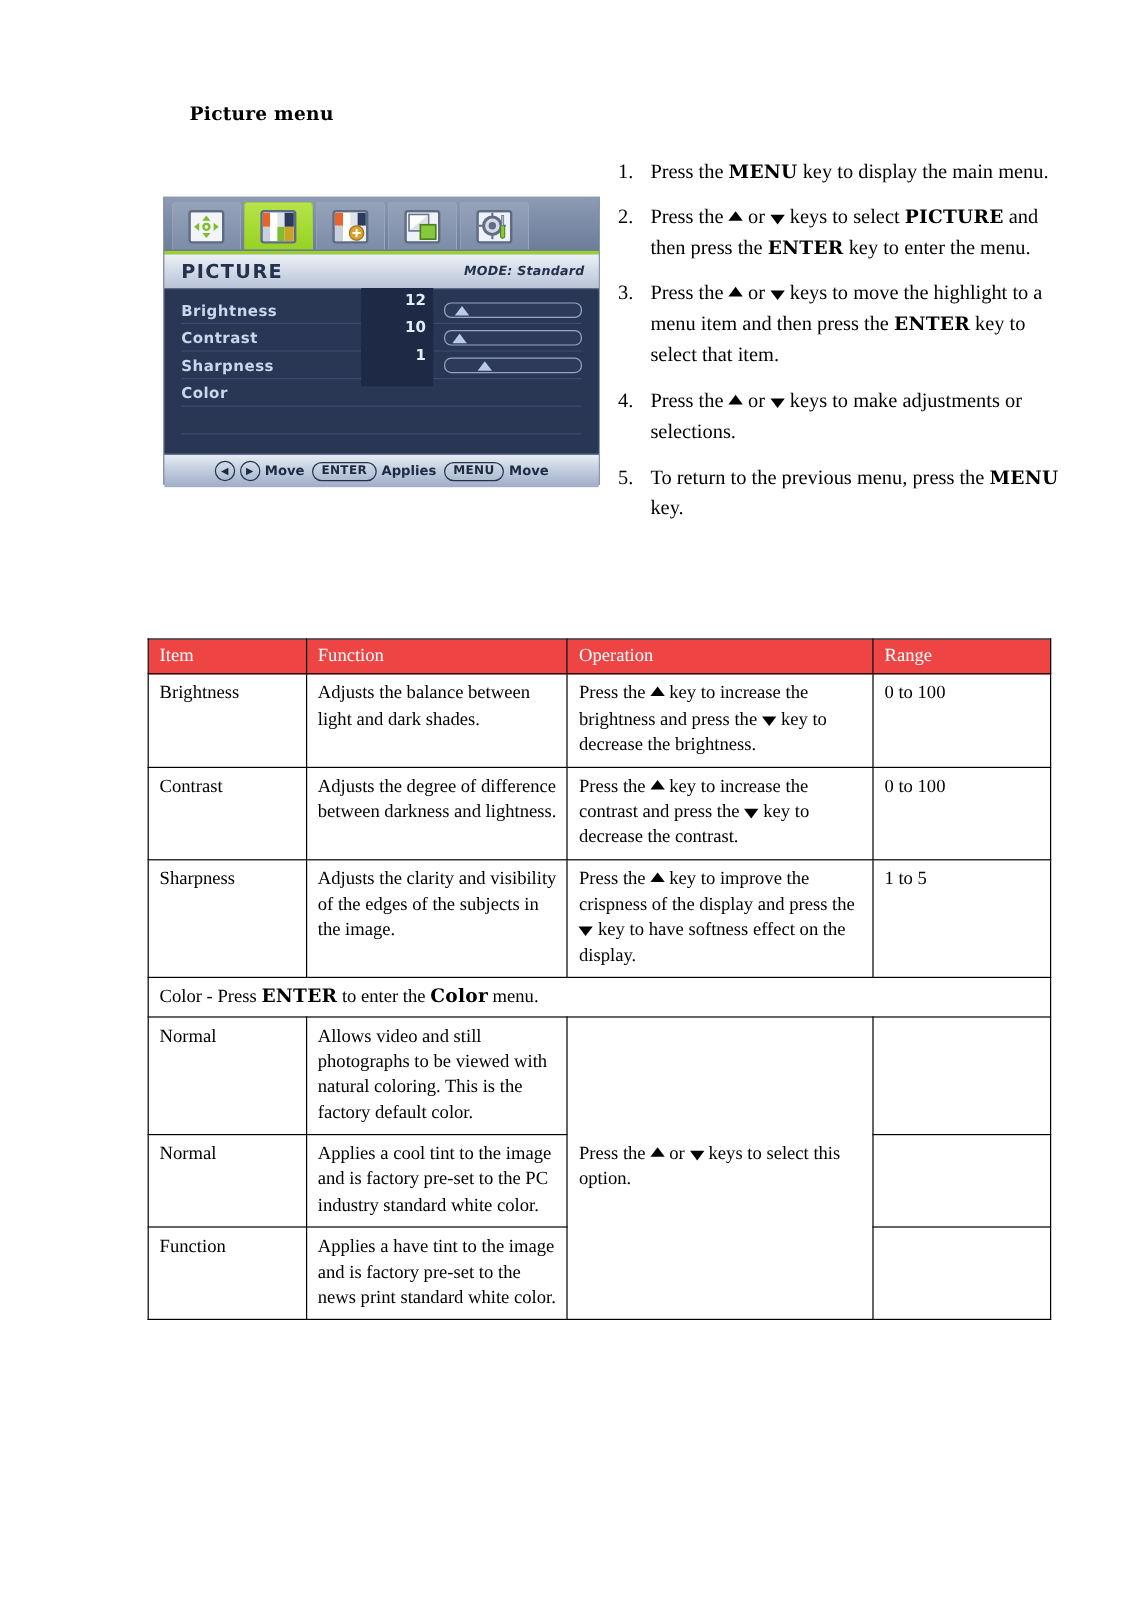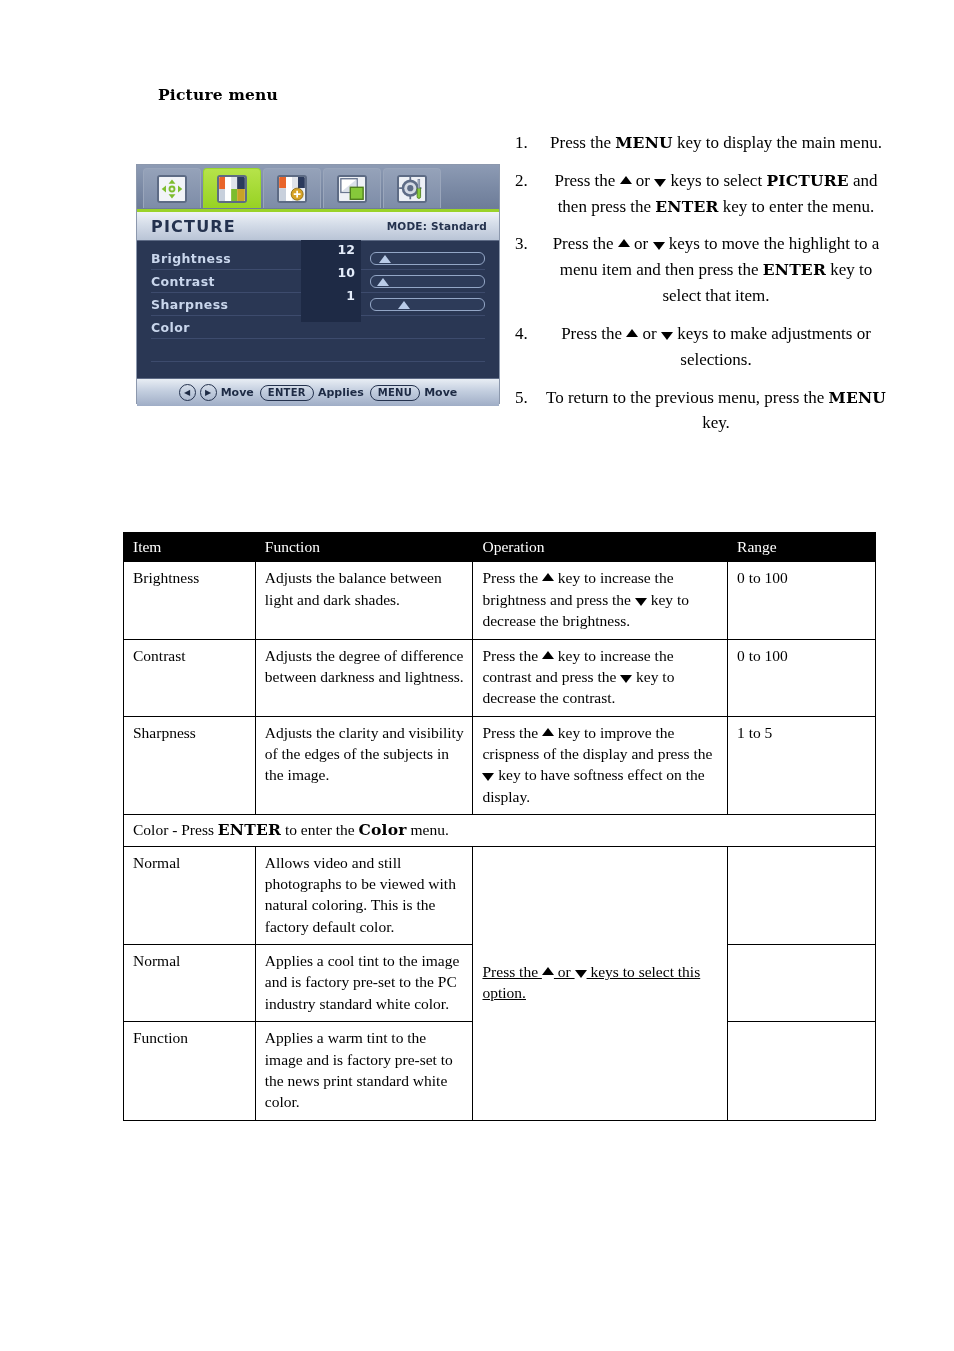--- a/index.html
+++ b/index.html
@@ -99,20 +99,21 @@
     font-size: 16px;
     font-weight: bold;
     color: #24324e;
     letter-spacing: 1.2px;
   }
   .osd-mode-text {
     font-size: 10.5px;
     font-weight: bold;
     color: #24324e;
     letter-spacing: 0.2px;
+    font-style: italic;
   }
   .osd-body {
     background: #2a3754;
     padding: 6px 0 0 0;
     height: 137px;
     box-sizing: border-box;
     position: relative;
   }
   .osd-row {
     height: 22px;
@@ -206,21 +207,21 @@
     line-height: 1.52;
   }
   .step {
     display: flex;
     margin-bottom: 12px;
   }
   .step-num {
     flex: 0 0 27px;
     text-align: left;
   }
-  .step-text { flex: 1 1 auto; text-align: center; }
+  .step-text { flex: 1 1 auto; }
   .kbd { font-family: "DejaVu Serif", "Liberation Serif", serif; font-weight: bold; font-size: 15.5px; letter-spacing: 0.2px;}
   .arrow-up, .arrow-dn {
     display: inline-block;
     width: 0; height: 0;
     border-left: 6px solid transparent;
     border-right: 6px solid transparent;
     position: relative;
   }
   .arrow-up { border-bottom: 8px solid #000; top: -2px; }
   .arrow-dn { border-top: 8px solid #000; top: 1px; }
@@ -235,21 +236,21 @@
     font-size: 15.5px;
     line-height: 1.38;
   }
   .tbl td, .tbl th {
     border: 1px solid #000;
     vertical-align: top;
     padding: 5px 8px 7px 9px;
     box-sizing: border-box;
   }
   .tbl thead th {
-    background: #000000;
+    background: #ef4444;
     color: #ffffff;
     font-weight: normal;
     text-align: left;
     padding: 3px 8px 4px 9px;
     font-size: 15.5px;
   }
   .col-item { width: 135px; }
   .col-func { width: 226px; }
   .col-oper { width: 266px; }
   .col-range { width: 154px; }
@@ -453,27 +454,27 @@
       <td>Adjusts the clarity and visibility of the edges of the subjects in the image.</td>
       <td>Press the <span class="arrow-up"></span> key to improve the crispness of the display and press the <span class="arrow-dn"></span> key to have softness effect on the display.</td>
       <td>1 to 5</td>
     </tr>
     <tr class="colorrow">
       <td colspan="4">Color - Press <span class="kbd">ENTER</span> to enter the <span class="kbd">Color</span> menu.</td>
     </tr>
     <tr>
       <td>Normal</td>
       <td>Allows video and still photographs to be viewed with natural coloring. This is the factory default color.</td>
-      <td rowspan="3" style="vertical-align:middle;text-decoration:underline;">Press the <span class="arrow-up"></span> or <span class="arrow-dn"></span> keys to select this option.</td>
+      <td rowspan="3" style="vertical-align:middle;">Press the <span class="arrow-up"></span> or <span class="arrow-dn"></span> keys to select this option.</td>
       <td></td>
     </tr>
     <tr>
       <td>Normal</td>
       <td>Applies a cool tint to the image and is factory pre-set to the PC industry standard white color.</td>
       <td></td>
     </tr>
     <tr>
       <td>Function</td>
-      <td>Applies a warm tint to the image and is factory pre-set to the news print standard white color.</td>
+      <td>Applies a have tint to the image and is factory pre-set to the news print standard white color.</td>
       <td></td>
     </tr>
   </tbody>
 </table>
 
 </body></html>

